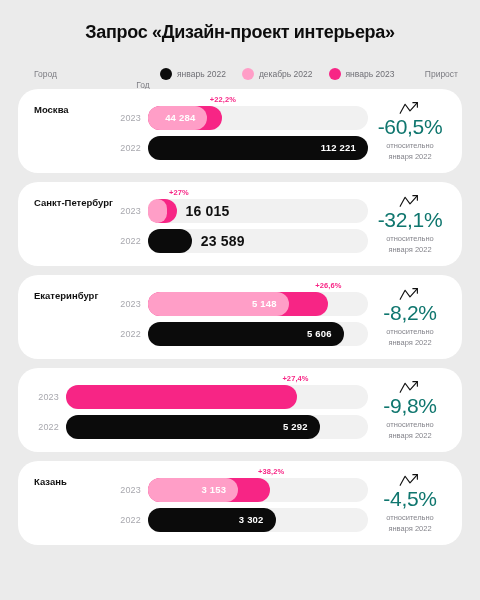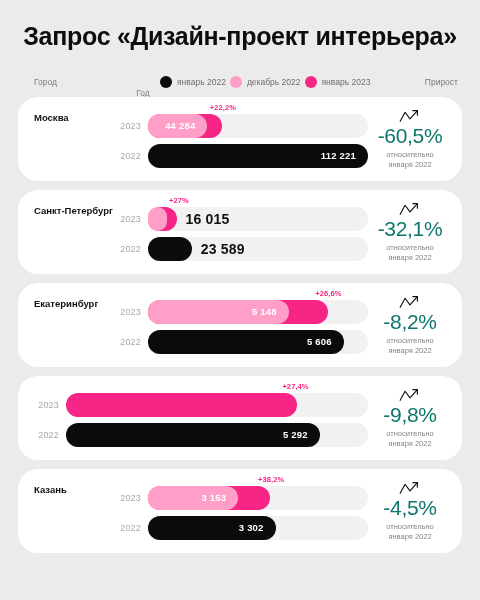--- a/index.html
+++ b/index.html
@@ -20,21 +20,21 @@
   .page {
     width: 480px;
     height: 600px;
     position: relative;
     padding: 0;
   }
 
   
   .title {
     text-align: center;
-    font-size: 25px;
+    font-size: 18px;
     font-weight: bold;
     letter-spacing: -0.3px;
     color: #0d0d0d;
     padding: 22px 10px 0 10px;
     line-height: 1.15;
   }
 
   
   .legend-row {
     display: flex;
@@ -53,21 +53,21 @@
   .legend-year-col {
     width: 34px;
     flex: 0 0 34px;
     text-align: center;
     margin-top: 23px;
   }
   .legend-items {
     flex: 1 1 auto;
     display: flex;
     align-items: flex-start;
-    gap: 4px;
+    gap: 16px;
   }
   .legend-item {
     display: flex;
     align-items: center;
     gap: 5px;
   }
   .legend-dot {
     width: 12px;
     height: 12px;
     border-radius: 50%;

